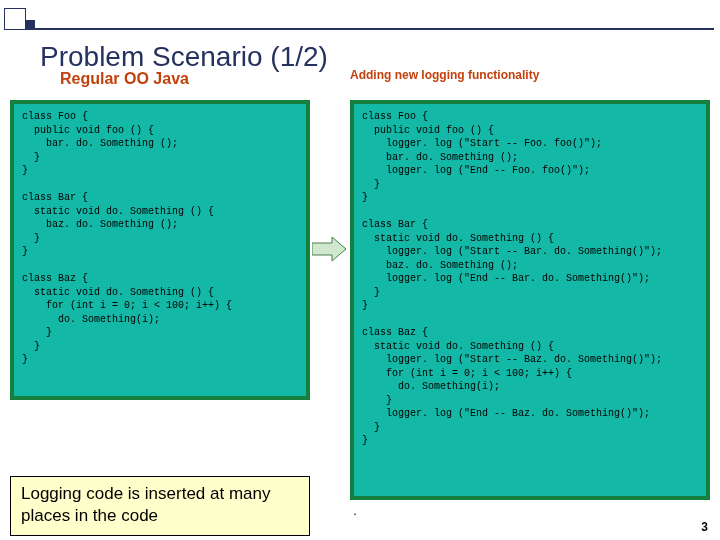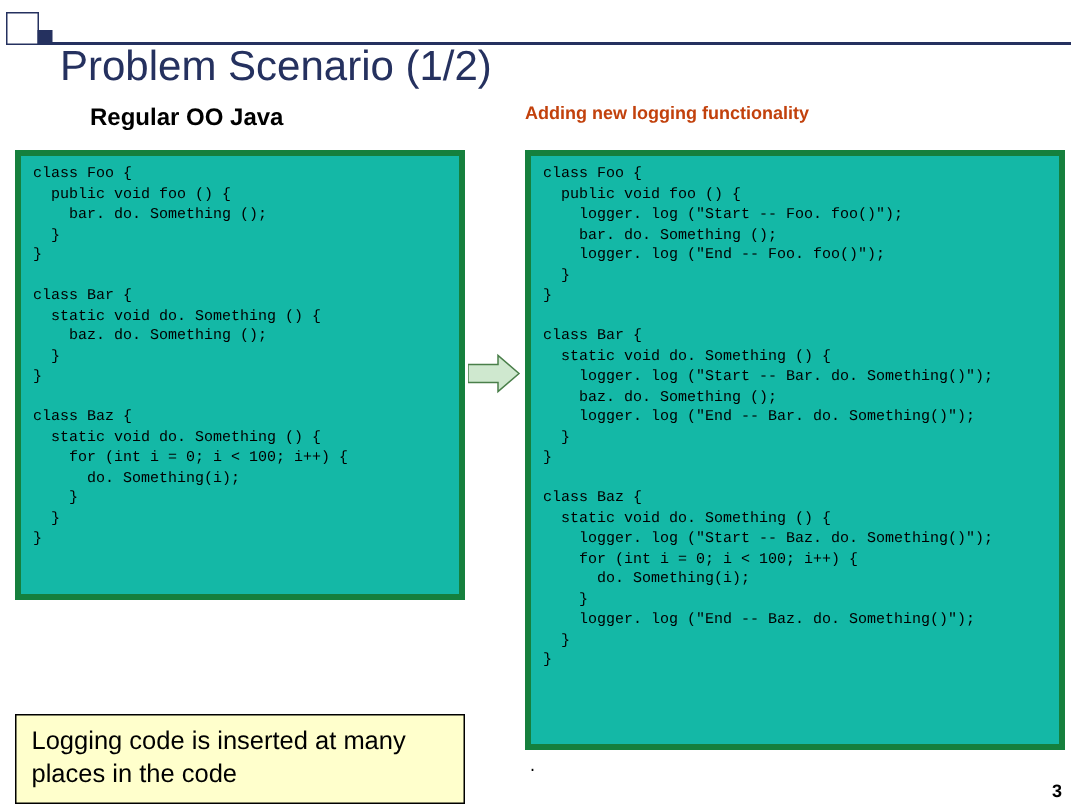--- a/index.html
+++ b/index.html
@@ -34,33 +34,33 @@
   }
   .decor .line {
     height: 2px;
     background: #25315f;
     width: 680px;
     margin-top: 20px;
     margin-left: -1px;
   }
   .title {
     position: absolute;
-    top: 28px;
+    top: 41px;
     left: 40px;
     font-size: 28px;
     color: #25315f;
     font-weight: normal;
   }
   .subtitle-left {
     position: absolute;
     top: 70px;
     left: 60px;
     font-size: 16px;
     font-weight: bold;
-    color: #000000;
+    color: #c2410c;
   }
   .subtitle-right {
     position: absolute;
     top: 68px;
     left: 350px;
     font-size: 12px;
     font-weight: bold;
     color: #c2410c;
   }
   .code-box {

